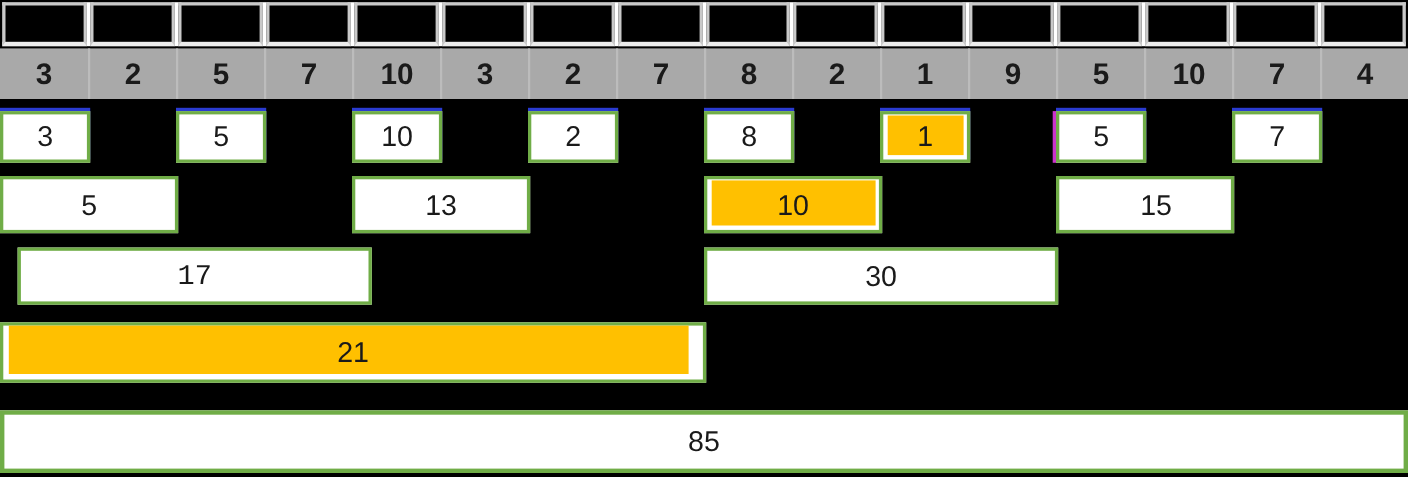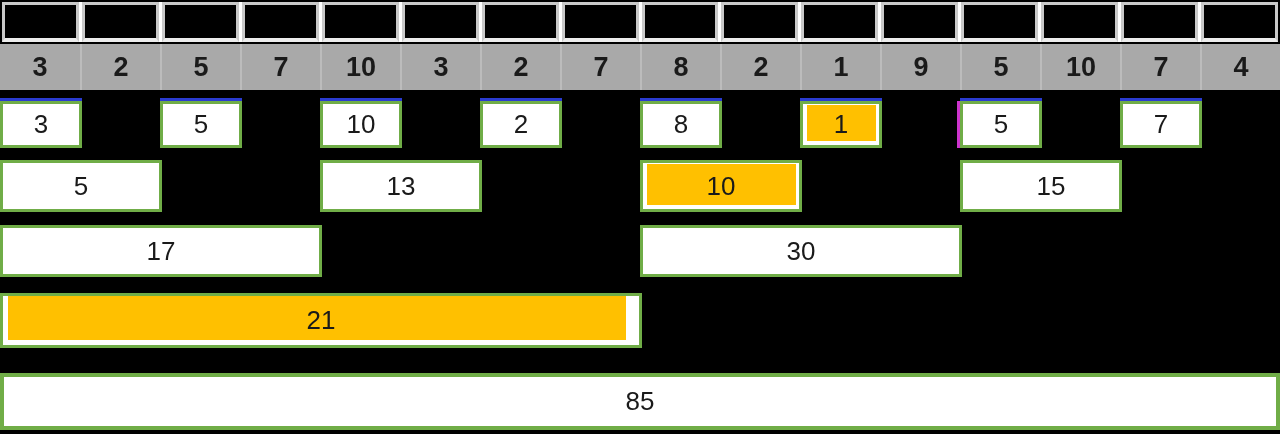--- a/index.html
+++ b/index.html
@@ -128,21 +128,21 @@
           <span class="label">13</span>
         </div>
         <div class="sum-box highlight" style="left: 640px; width: 162px;">
           <span class="label">10</span>
         </div>
         <div class="sum-box" style="left: 960px; width: 162px; padding-left: 20px;">
           <span class="label">15</span>
         </div>
       </div>
       <div class="level level-2">
-        <div class="sum-box" style="left: 0px; width: 322px;">
+        <div class="sum-box" style="left: 16px; width: 322px; font-family: Liberation Mono, monospace;">
           <span class="label">17</span>
         </div>
         <div class="sum-box" style="left: 640px; width: 322px;">
           <span class="label">30</span>
         </div>
       </div>
       <div class="level level-3">
         <div class="sum-box highlight" style="left: 0px; width: 642px;">
           <span class="label">21</span>
         </div>

